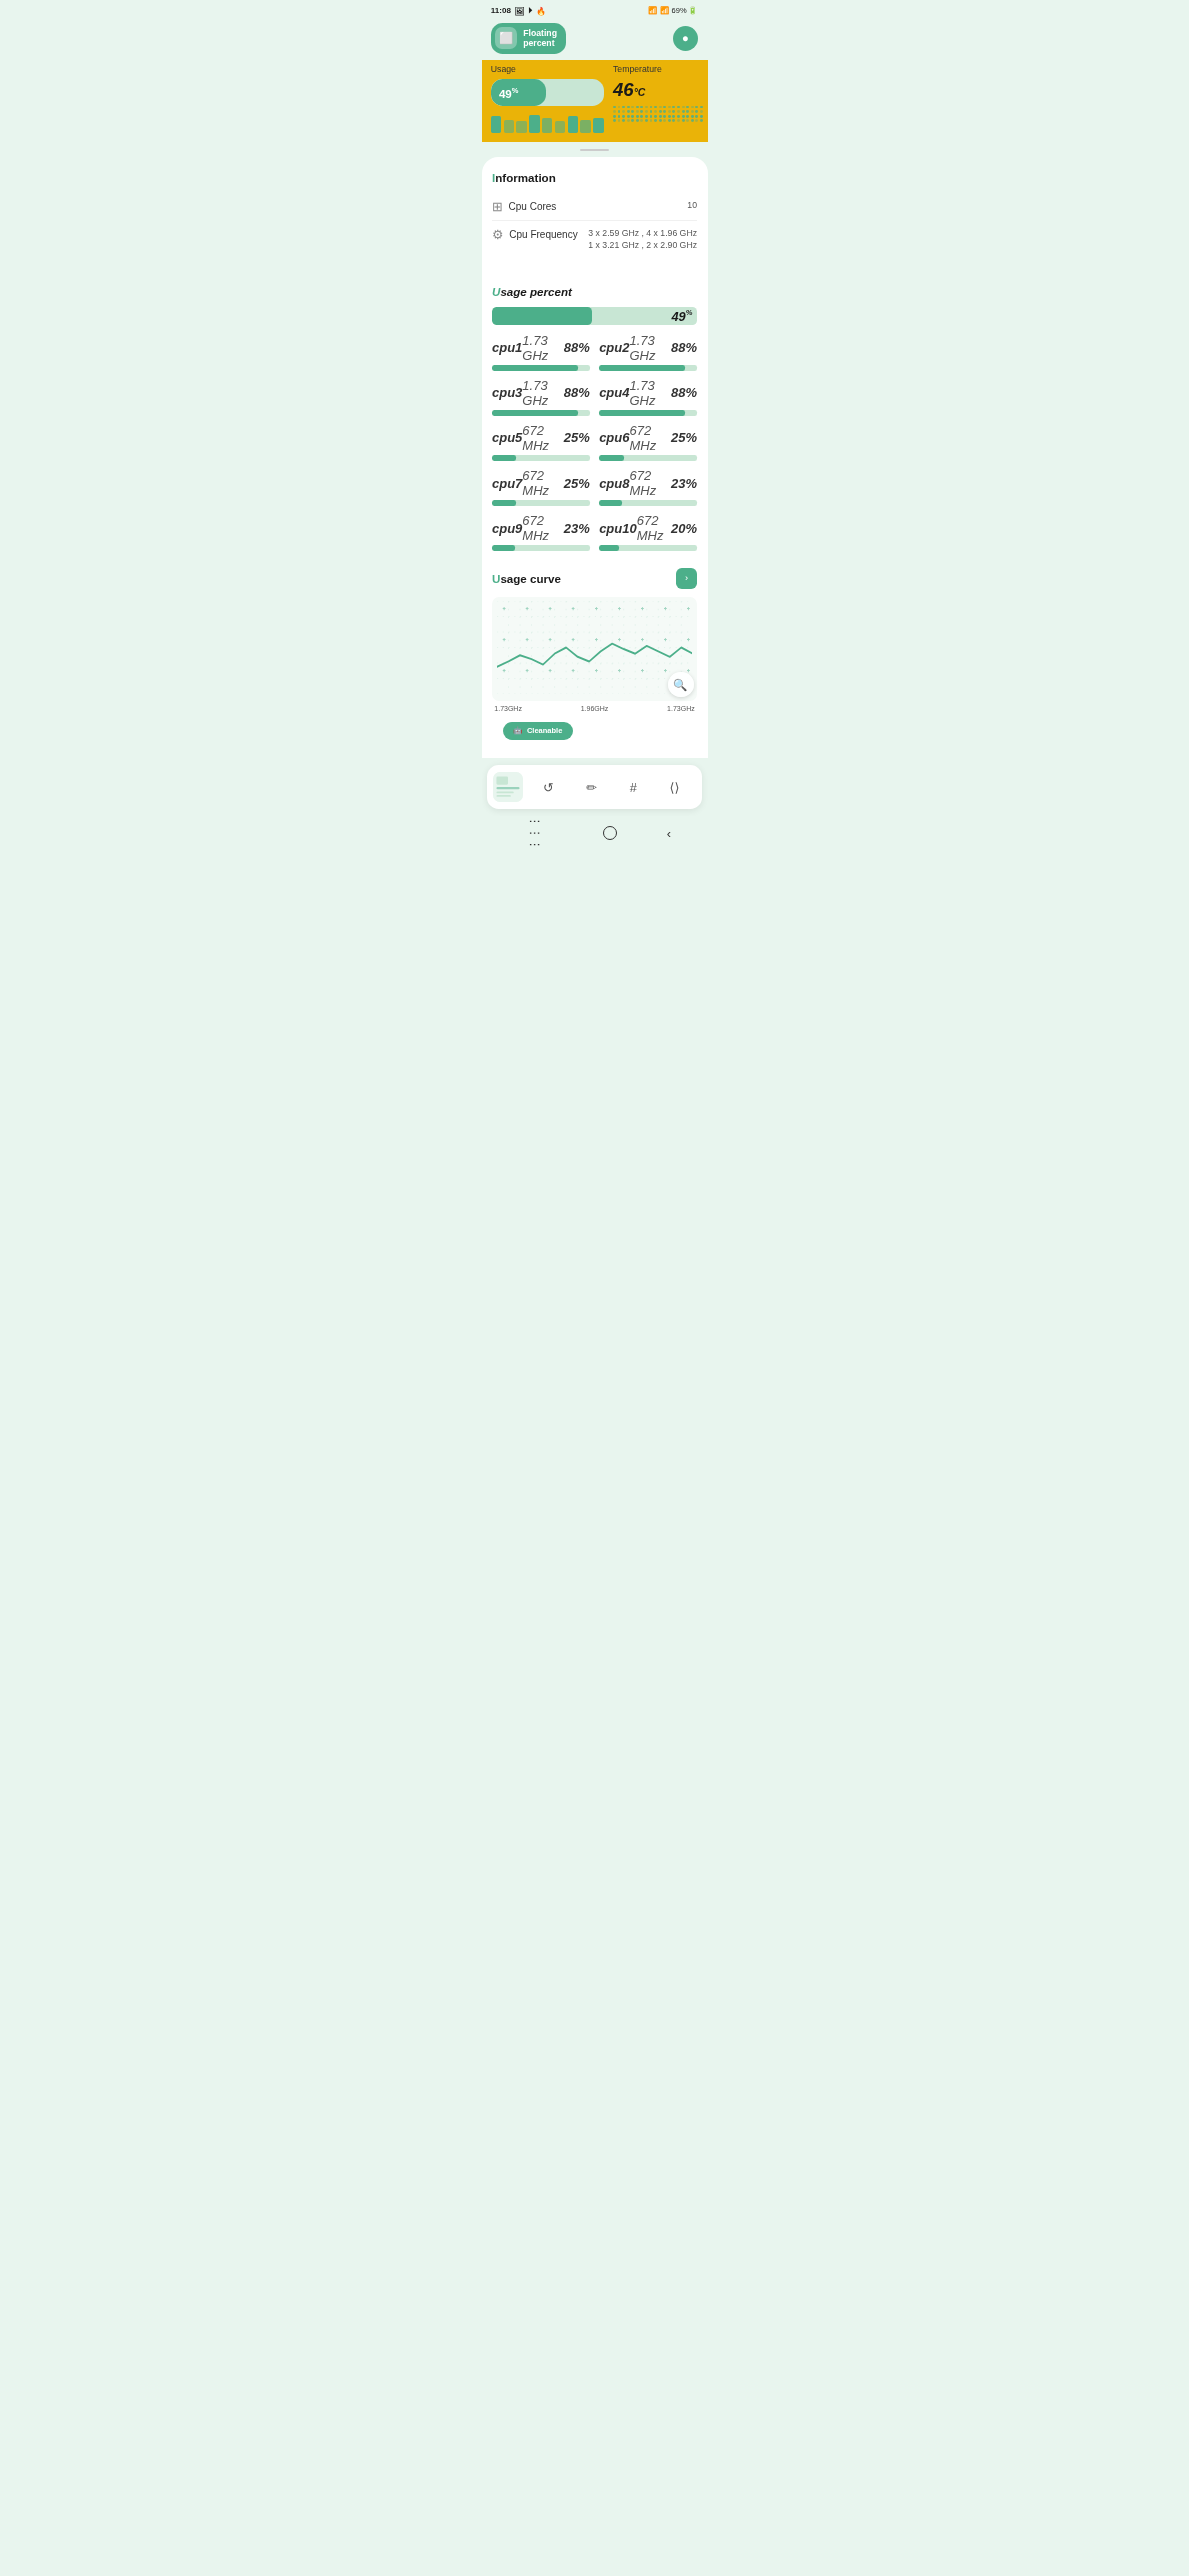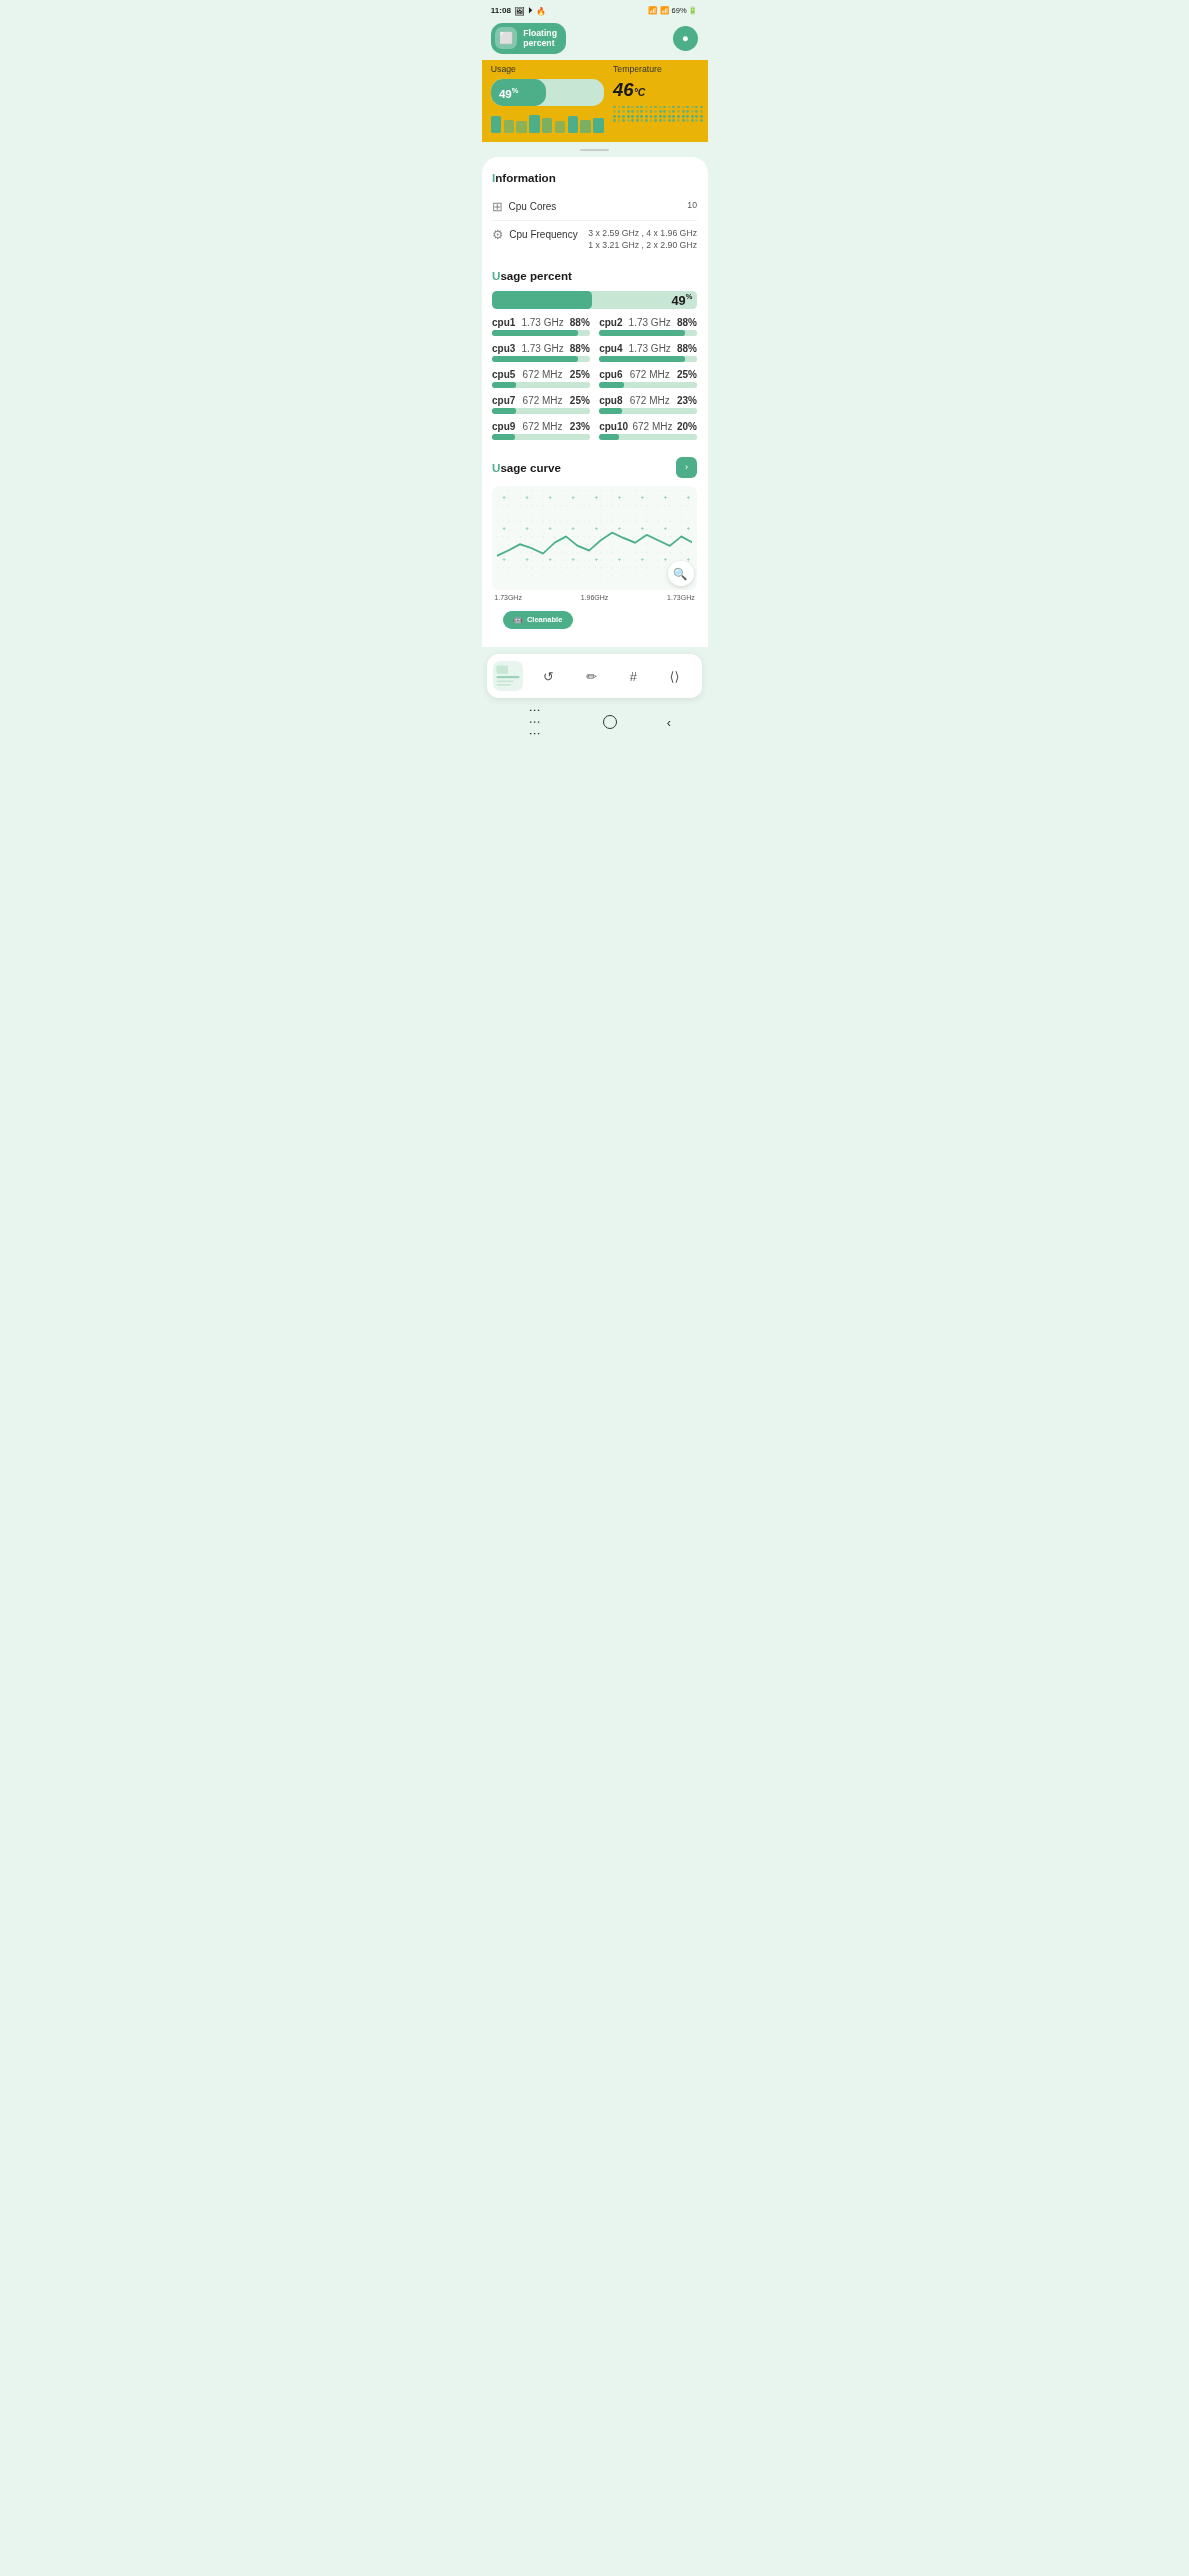--- a/index.html
+++ b/index.html
@@ -224,21 +224,22 @@
     .info-value {
       font-size: 8.7px;
       color: #555;
       text-align: right;
       max-width: 116px;
       line-height: 1.4;
     }
 
     
     .usage-section {
-      margin-top: 12px;
+      margin-top: 28px;
+      font-style: italic;
     }
     .main-usage-bar-container {
       background: #c8e6d4;
       border-radius: 4.6px;
       height: 17.4px;
       position: relative;
       overflow: hidden;
       margin-bottom: 3.5px;
     }
     .main-usage-bar-fill {
@@ -253,21 +254,21 @@
       display: grid;
       grid-template-columns: 1fr 1fr;
       gap: 7px 9.3px;
       margin-top: 8.1px;
     }
     .cpu-item {}
     .cpu-info-row {
       display: flex;
       justify-content: space-between;
       align-items: center;
-      font-size: 10px;
+      font-size: 13px;
       color: #333;
       margin-bottom: 2.3px;
     }
     .cpu-name { font-weight: 600; }
     .cpu-freq { color: #555; }
     .cpu-pct { font-weight: 600; color: #333; }
     .cpu-bar-container {
       background: #c8e6d4;
       border-radius: 2.3px;
       height: 5.8px;

